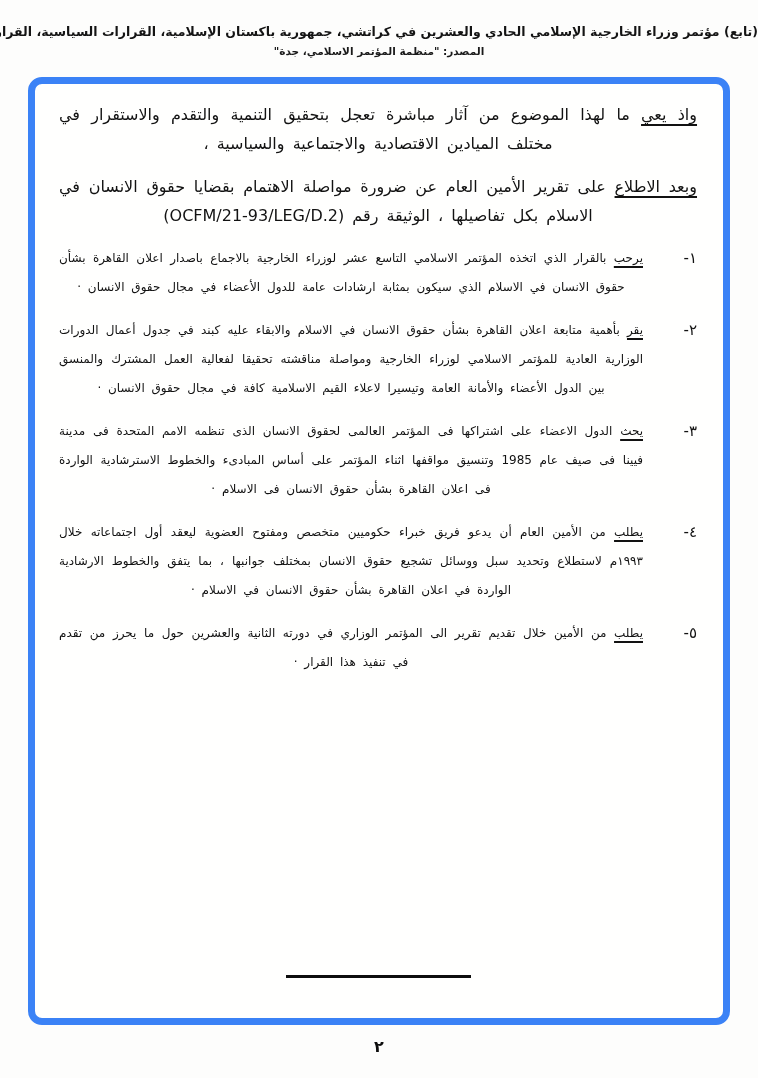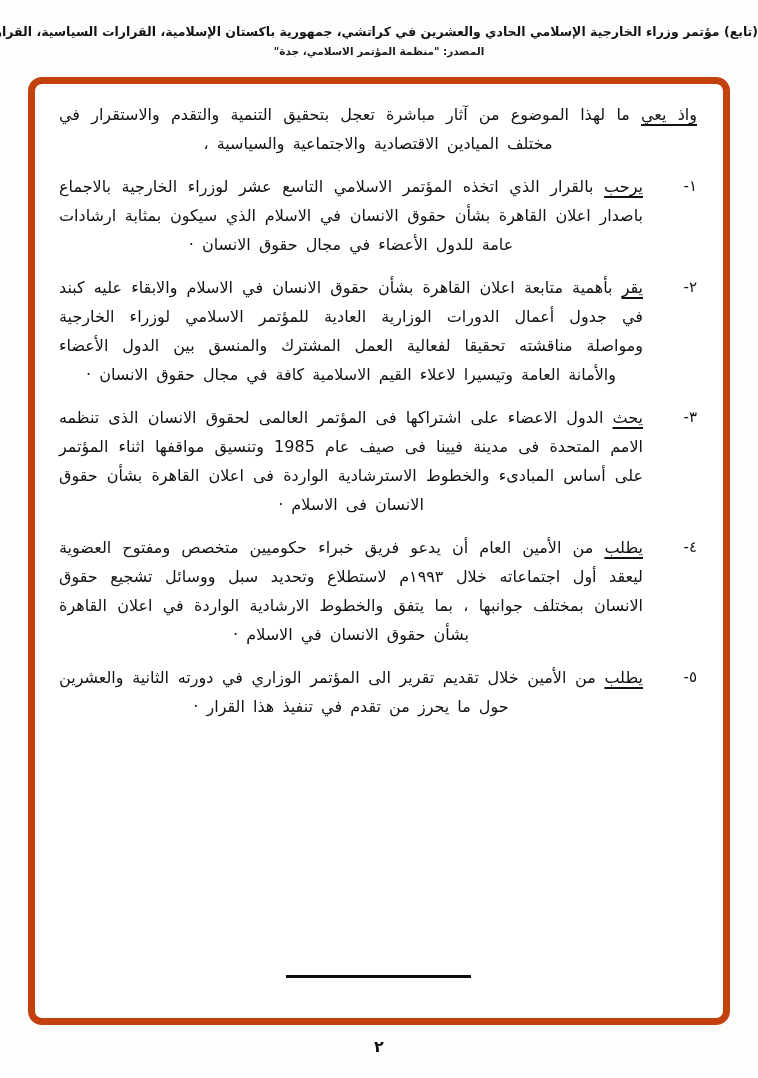--- a/index.html
+++ b/index.html
@@ -34,21 +34,21 @@
     font-size: 10.5px;
     font-weight: bold;
     margin-top: 6px;
     color: #1a1a1a;
   }
   .doc-frame {
     direction: rtl;
     box-sizing: border-box;
     margin: 20px 28px 0 28px;
     height: 948px;
-    border: 7px solid #c2410c;
+    border: 7px solid #3b82f6;
     border-radius: 14px;
     padding: 16px 26px 40px 24px;
     display: flex;
     flex-direction: column;
     background: #fffffe;
   }
   .para {
     font-size: 16px;
     line-height: 29px;
     text-align: justify;
@@ -64,21 +64,21 @@
     flex: none;
     width: 32px;
     margin-left: 22px;
     font-size: 15px;
     line-height: 29px;
     text-align: right;
     white-space: nowrap;
   }
   .item-text {
     flex: 1;
-    font-size: 16px;
+    font-size: 12px;
     line-height: 29px;
     text-align: justify;
     text-align-last: center;
     word-spacing: 3px;
   }
   .u {
     text-decoration: underline;
     text-decoration-thickness: 1.5px;
     text-underline-offset: 4px;
   }
@@ -108,20 +108,23 @@
     <div class="header-line1">(تابع) مؤتمر وزراء الخارجية الإسلامي الحادي والعشرين في كراتشي، جمهورية باكستان الإسلامية، القرارات السياسية، القرار الرقم ، ٢١/٤ - س</div>
     <div class="header-line2">المصدر: "منظمة المؤتمر الاسلامي، جدة"</div>
   </div>
 
   <div class="doc-frame">
 
     <div class="para">
       <span class="u">واذ يعي</span><span> ما لهذا الموضوع من آثار مباشرة تعجل بتحقيق التنمية والتقدم والاستقرار في مختلف الميادين الاقتصادية والاجتماعية والسياسية ،</span>
     </div>
 
+    <div class="para">
+      <span class="u">وبعد الاطلاع</span><span> على تقرير الأمين العام عن ضرورة مواصلة الاهتمام بقضايا حقوق الانسان في الاسلام بكل تفاصيلها ، الوثيقة رقم (OCFM/21-93/LEG/D.2)</span>
+    </div>
 
     <div class="item">
       <div class="item-num">١-</div>
       <div class="item-text">
         <span class="u">يرحب</span><span> بالقرار الذي اتخذه المؤتمر الاسلامي التاسع عشر لوزراء الخارجية بالاجماع باصدار اعلان القاهرة بشأن حقوق الانسان في الاسلام الذي سيكون بمثابة ارشادات عامة للدول الأعضاء في مجال حقوق الانسان ·</span>
       </div>
     </div>
 
     <div class="item">
       <div class="item-num">٢-</div>

